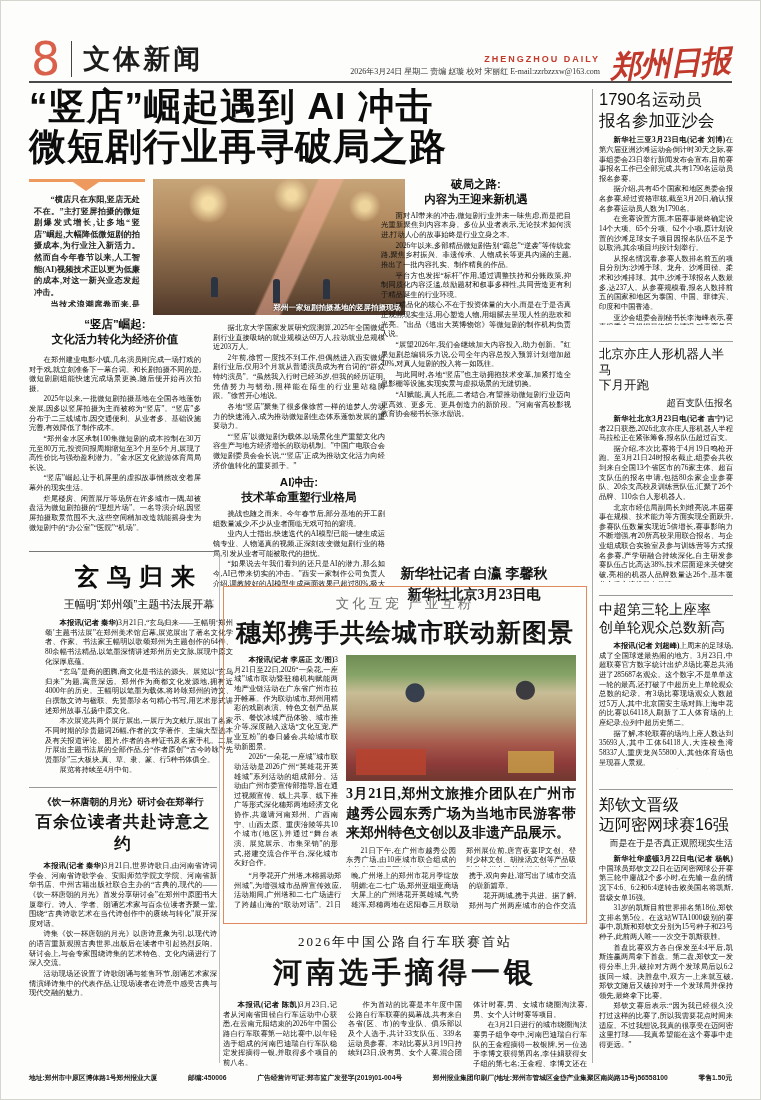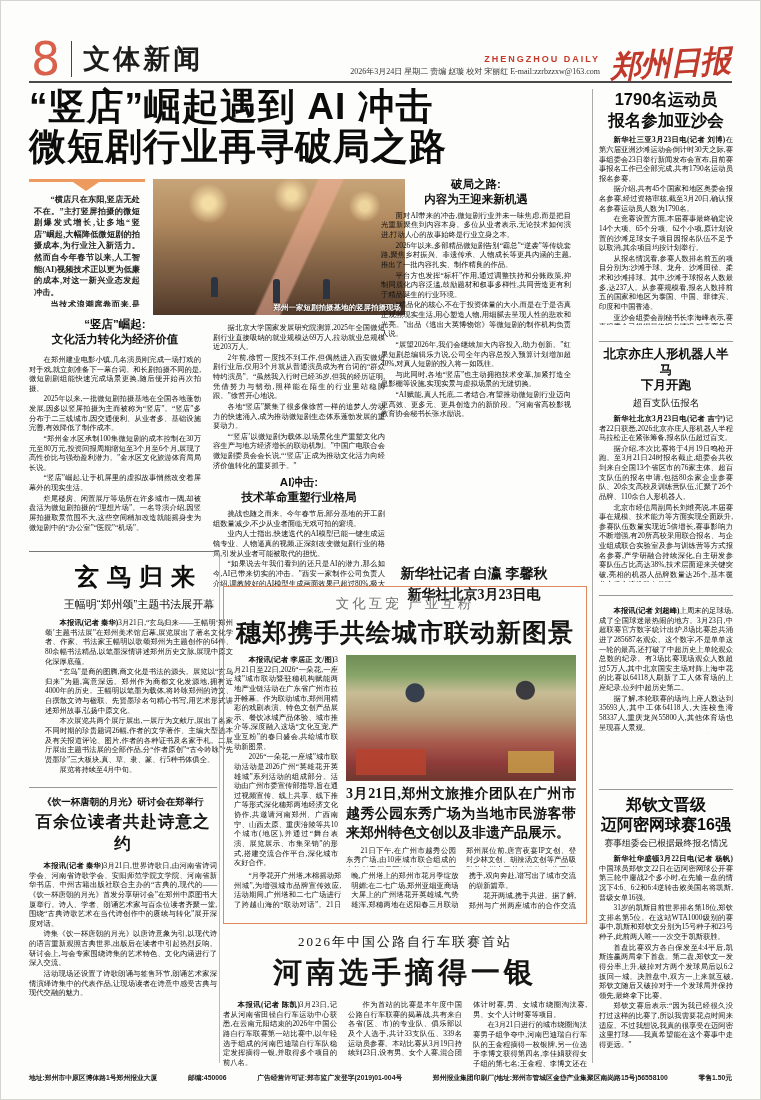--- a/index.html
+++ b/index.html
@@ -87,22 +87,22 @@
   .gz-bottom{margin-top:4px;column-count:3;column-gap:10px;height:48px;overflow:hidden;}
   .cycling{position:absolute;left:222px;top:932px;width:364px;}
   .cy-kicker{font-size:13px;text-align:center;letter-spacing:2px;}
   .cy-headline{font-family:"Liberation Sans",sans-serif;font-size:29px;font-weight:900;text-align:center;
                letter-spacing:4px;margin:2px 0 7px;}
   .cy-body{column-count:3;column-gap:11px;height:74px;overflow:hidden;}
   
   .vrule-main{position:absolute;left:591px;top:88px;bottom:36px;width:1px;background:#aaa;}
   .vrule-left{position:absolute;left:218px;top:556px;bottom:36px;width:1px;background:#bbb;}
   .side{position:absolute;left:598px;width:134px;}
-  .side-headline{font-family:"Liberation Sans",sans-serif;font-weight:700;text-align:center;line-height:1.25;color:#0d0d0d;}
-  .side-sub{font-size:9.5px;text-align:center;margin:3px 0 4px;font-family:Liberation Mono, monospace;}
+  .side-headline{font-family:"Liberation Sans",sans-serif;font-weight:400;text-align:left;line-height:1.25;color:#0d0d0d;}
+  .side-sub{font-size:9.5px;text-align:right;margin:3px 0 4px;font-family:Liberation Mono, monospace;}
   .side-rule{position:absolute;left:598px;width:134px;border-top:1px solid #999;}
   .s1{top:88px;} .s1 .side-headline{font-size:16.5px;}
   .s1-body{height:190px;overflow:hidden;margin-top:5px;}
   .s2{top:346px;} .s2 .side-headline{font-size:12.5px;}
   .s2-body{height:168px;overflow:hidden;margin-top:2px;}
   .s3{top:600px;} .s3 .side-headline{font-size:14px;}
   .s3-body{height:128px;overflow:hidden;margin-top:5px;}
   .s4{top:794px;} .s4 .side-headline{font-size:16px;}
   .s4 .side-sub{font-size:8.8px;}
   .s4-body{height:196px;overflow:hidden;margin-top:2px;}
@@ -300,36 +300,40 @@
       <p class="para"><b>新华社北京3月23日电(记者 吉宁)</b><span>记者22日获悉,2026北京亦庄人形机器人半程马拉松正在紧张筹备,报名队伍超过百支。</span></p>
       <div>
           <p class="para">据介绍,本次比赛将于4月19日鸣枪开跑。至3月21日24时报名截止,组委会共收到来自全国13个省区市的76家主体、超百支队伍的报名申请,包括80余家企业参赛队、20余支高校及训练营队伍,汇聚了26个品牌、110余台人形机器人。</p>
           <p class="para">北京市经信局副局长刘维亮说,本届赛事在规模、技术能力等方面实现全面跃升,参赛队伍数量实现近5倍增长,赛事影响力不断增强,有20所高校采用联合报名、与企业组成联合实验室及参与训练营等方式报名参赛,产学研融合持续深化,自主研发参赛队伍占比高达38%,技术层面迎来关键突破,亮相的机器人品牌数量达26个,基本覆盖市场主流机器人品牌。</p>
         </div>
     </div>
   </section>
   <div class="side-rule" style="top:594px"></div>
 
   <section class="side s3">
+    <div class="side-headline">
+      <div>中超第三轮上座率</div>
+      <div>创单轮观众总数新高</div>
+    </div>
     <div class="s3-body clip">
       <p class="para"><b>本报讯(记者 刘超峰)</b><span>上周末的足球场,成了全国球迷最热闹的地方。3月23日,中超联赛官方数字统计出炉,8场比赛总共涌进了285687名观众。这个数字,不是单单这一轮的最高,还打破了中超历史上单轮观众总数的纪录。有3场比赛现场观众人数超过5万人,其中北京国安主场对阵上海申花的比赛以64118人刷新了工人体育场的上座纪录,位列中超历史第二。</span></p>
       <div>
           <p class="para">据了解,本轮联赛的场均上座人数达到35693人,其中工体64118人,大连梭鱼湾58337人,重庆龙兴55800人,其他体育场也呈现喜人景观。</p>
           <p class="para">上座率的节节攀升,主要是联赛本身的竞争格局变化增加了悬念和吸引力。传统强队面临挑战,新兴球队表现抢眼,让比赛的胜负更难预测。球迷对自己主队的支持和好奇,鼓动他们更频繁地到现场支持。</p>
         </div>
     </div>
   </section>
   <div class="side-rule" style="top:788px"></div>
 
   <section class="side s4">
     <div class="side-headline">
       <div>郑钦文晋级</div>
       <div>迈阿密网球赛16强</div>
     </div>
-    <div class="side-sub">赛事组委会已根据最终报名情况</div>
+    <div class="side-sub">而是在于是否真正观照现实生活</div>
     <div class="s4-body clip">
       <p class="para"><b>新华社华盛顿3月22日电(记者 杨帆)</b><span>中国球员郑钦文22日在迈阿密网球公开赛第三轮中鏖战2个多小时,在先输一盘的情况下4:6、6:2和6:4逆转击败美国名将凯斯,晋级女单16强。</span></p>
       <div>
           <p class="para">31岁的凯斯目前世界排名第18位,郑钦文排名第5位。在这站WTA1000级别的赛事中,凯斯和郑钦文分别为15号种子和23号种子,此前两人唯一一次交手凯斯获胜。</p>
           <p class="para">首盘比赛双方各自保发至4:4平后,凯斯连赢两局拿下首盘。第二盘,郑钦文一发得分率上升,破掉对方两个发球局后以6:2扳回一城。决胜盘中,双方一上来就互破,郑钦文随后又破掉对手一个发球局并保持领先,最终拿下比赛。</p>
           <p class="para">郑钦文赛后表示:“因为我已经很久没打过这样的比赛了,所以我需要花点时间来适应。不过我想说,我真的很享受在迈阿密这里打球——我真希望能在这个赛事中走得更远。”</p>
         </div>
     </div>
   </section>
 

